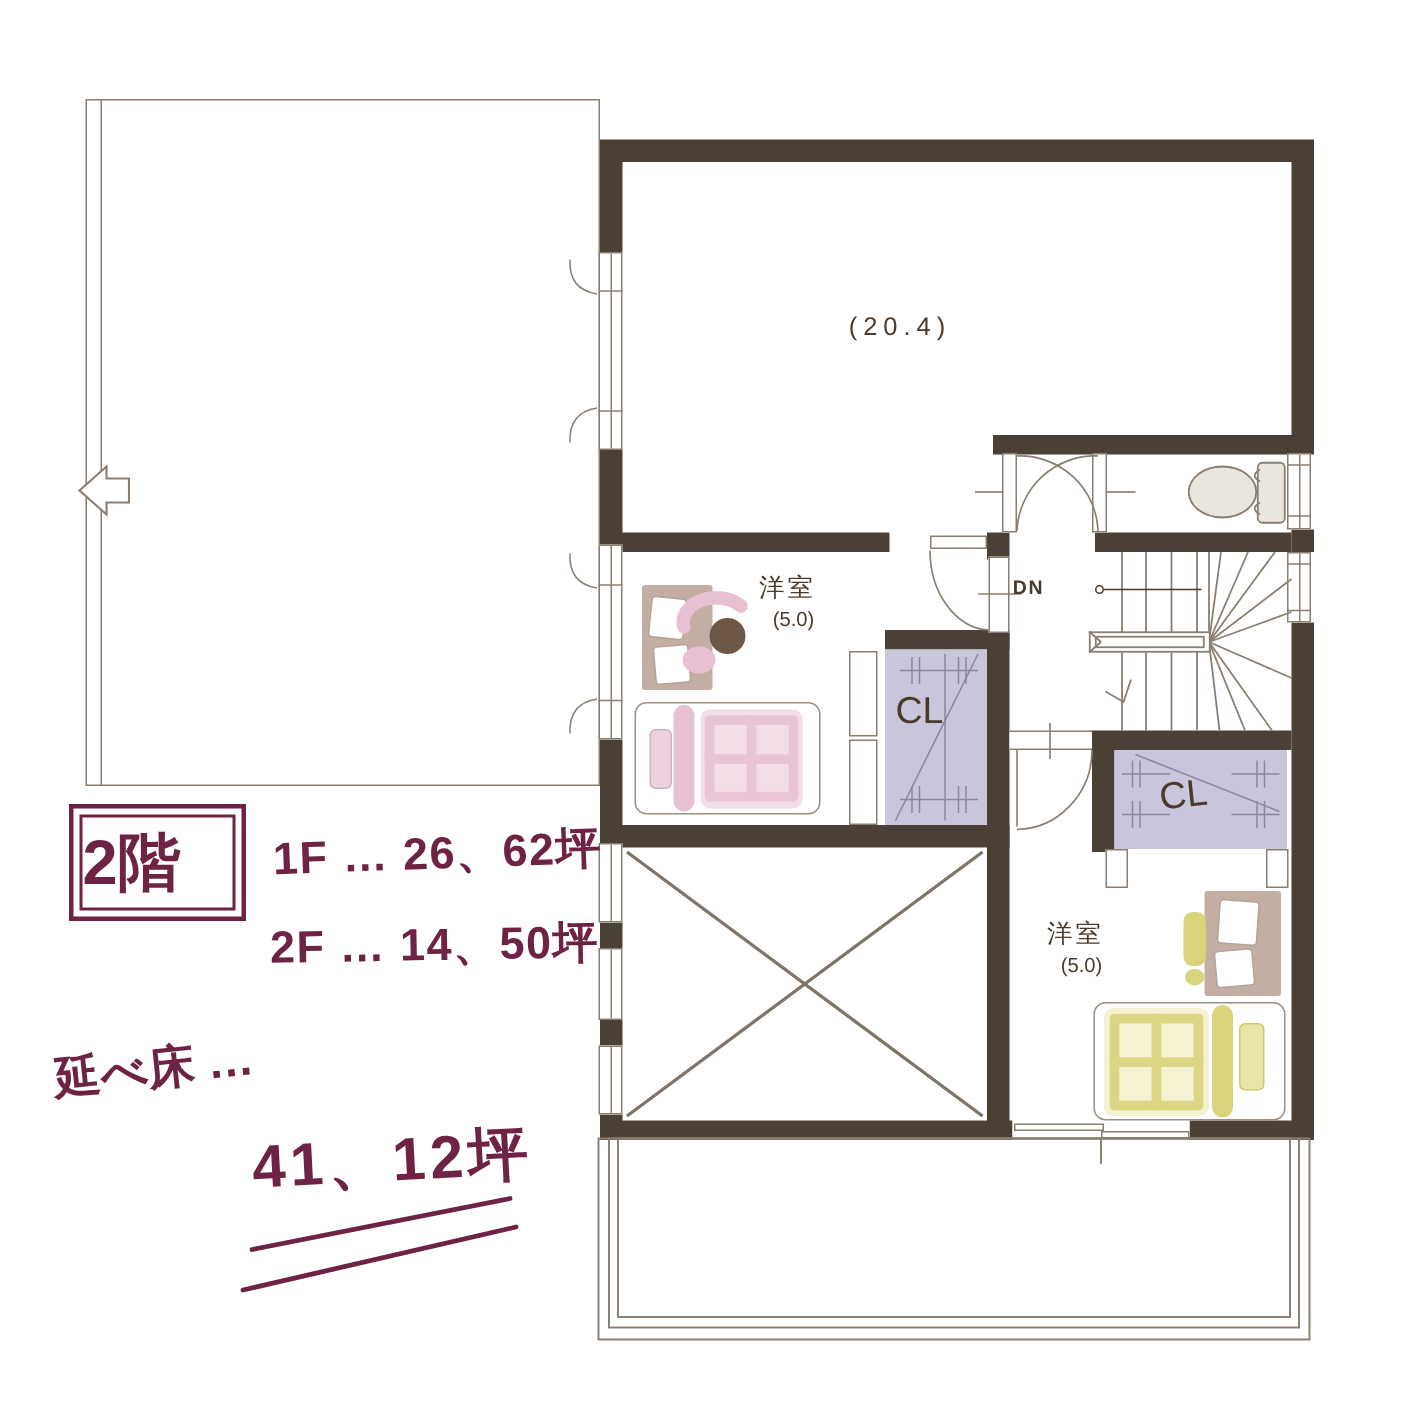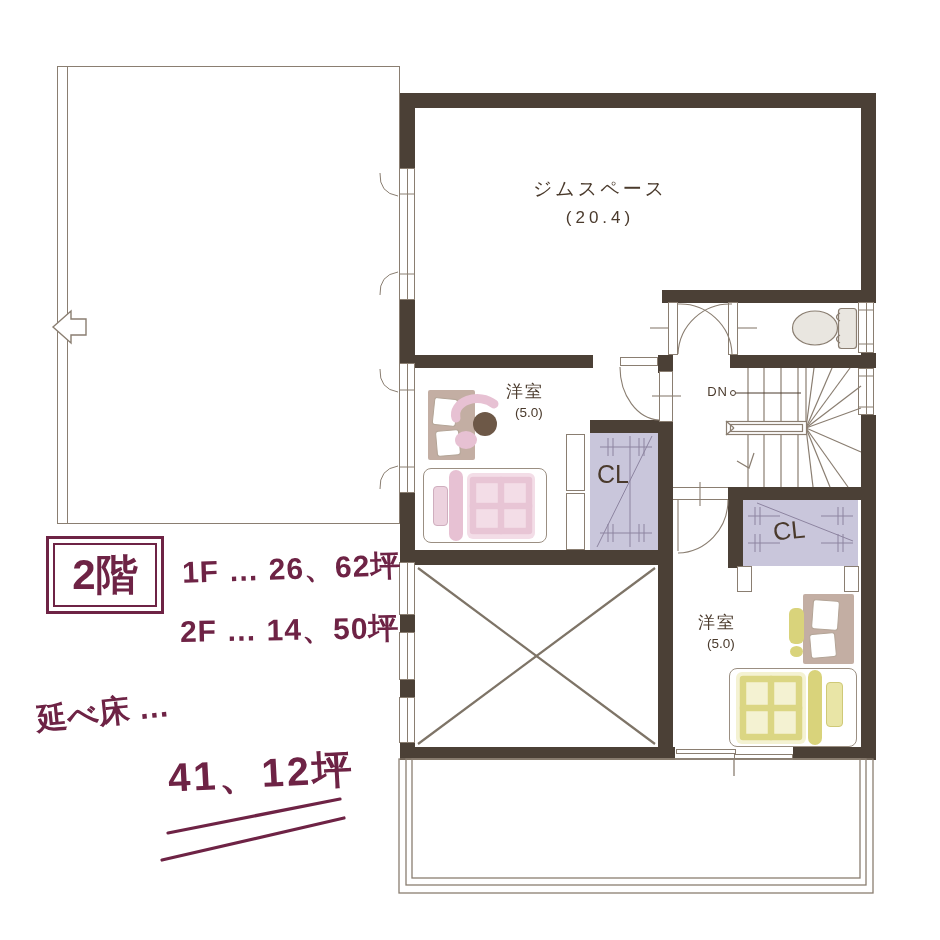--- a/index.html
+++ b/index.html
@@ -11,21 +11,21 @@
   .winmid{position:absolute;background:var(--line);}
   .lav{position:absolute;background:var(--lavender);}
   .panel{position:absolute;background:#fff;border:1px solid var(--line);box-sizing:border-box;}
   .txt{position:absolute;color:var(--ink);white-space:nowrap;}
   .ctr{text-align:center;}
   .plum{color:var(--plum);font-weight:bold;}
   .furn{position:absolute;box-sizing:border-box;}
   svg{position:absolute;left:0;top:0;}
   #badge{position:absolute;left:46px;top:536px;width:112px;height:72px;border:3px solid var(--plum);}
   #badge .inner{position:absolute;left:4px;top:4px;right:4px;bottom:4px;border:2px solid var(--plum);
-    display:flex;align-items:center;justify-content:center;}
+    display:flex;align-items:center;justify-content:flex-start;}
 </style>
 </head>
 <body>
 
 <div id="canvas">
 
   <div class="abs" style="left:57px;top:66px;width:343px;height:458px;border:1.3px solid var(--line);box-sizing:border-box;"></div>
   <div class="abs" style="left:67px;top:66px;width:1px;height:458px;background:var(--line);"></div>
 
   <div class="wall" style="left:400px;top:93px;width:476px;height:15px;"></div>
@@ -235,33 +235,32 @@
       <ellipse cx="466" cy="440" rx="11" ry="9" fill="var(--pink_deep)"></ellipse>
       <circle cx="485" cy="424" r="12" fill="var(--head)"></circle>
     </g>
 
     <g stroke="var(--plum)" stroke-width="3.2" stroke-linecap="round">
       <line x1="168" y1="833" x2="340" y2="799"></line>
       <line x1="162" y1="860" x2="344" y2="818"></line>
     </g>
   </svg>
 
-  <div class="txt ctr" style="left:500px;top:176px;width:200px;font-size:19px;letter-spacing:3px;">ジムスペース</div>
   <div class="txt ctr" style="left:500px;top:208px;width:200px;font-size:17px;letter-spacing:4px;">(20.4)</div>
 
   <div class="txt ctr" style="left:480px;top:380px;width:90px;font-size:17px;letter-spacing:2px;">洋室</div>
   <div class="txt ctr" style="left:484px;top:405px;width:90px;font-size:13.5px;">(5.0)</div>
 
   <div class="txt ctr" style="left:672px;top:611px;width:90px;font-size:17px;letter-spacing:2px;">洋室</div>
   <div class="txt ctr" style="left:676px;top:636px;width:90px;font-size:13.5px;">(5.0)</div>
 
   <div class="txt" style="left:597px;top:460px;font-size:25px;">CL</div>
   <div class="txt" style="left:773px;top:516px;font-size:25px;transform:rotate(-6deg);">CL</div>
 
-  <div class="txt" style="left:698px;top:384px;width:30px;text-align:right;font-size:13px;font-weight:normal;letter-spacing:1px;">DN</div>
+  <div class="txt" style="left:666px;top:384px;width:30px;text-align:right;font-size:13px;font-weight:bold;letter-spacing:1px;">DN</div>
 
   <div id="badge">
     <div class="inner">
       <span class="plum" style="font-size:42px;">2階</span>
     </div>
   </div>
   <div class="txt plum" style="left:182px;top:549px;font-size:30px;letter-spacing:1px;transform:rotate(-2deg);">1F … 26、62坪</div>
   <div class="txt plum" style="left:180px;top:610px;font-size:30px;letter-spacing:1px;transform:rotate(-1deg);">2F … 14、50坪</div>
   <div class="txt plum" style="left:36px;top:692px;font-size:31px;transform:rotate(-6deg);">延べ床 …</div>
   <div class="txt plum" style="left:168px;top:746px;font-size:40px;letter-spacing:3px;transform:rotate(-3deg);">41、12坪</div>

